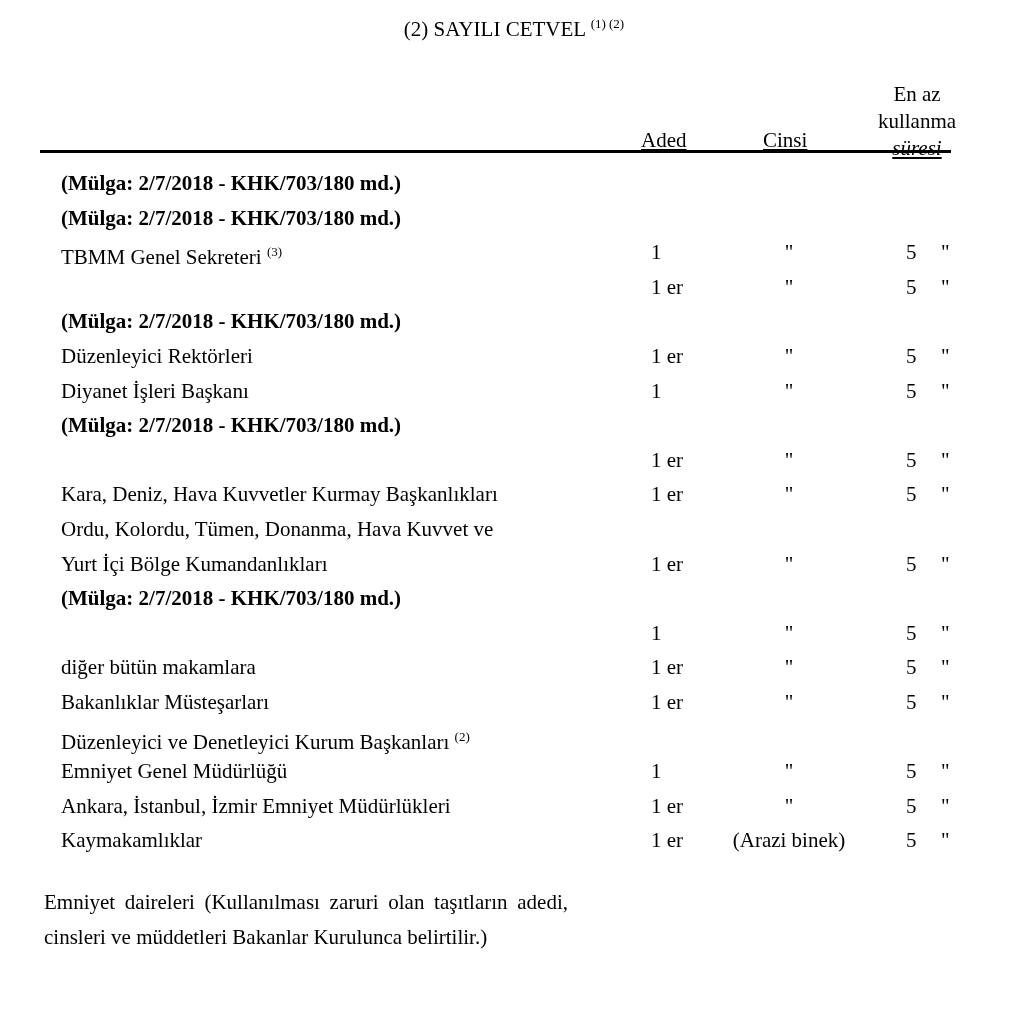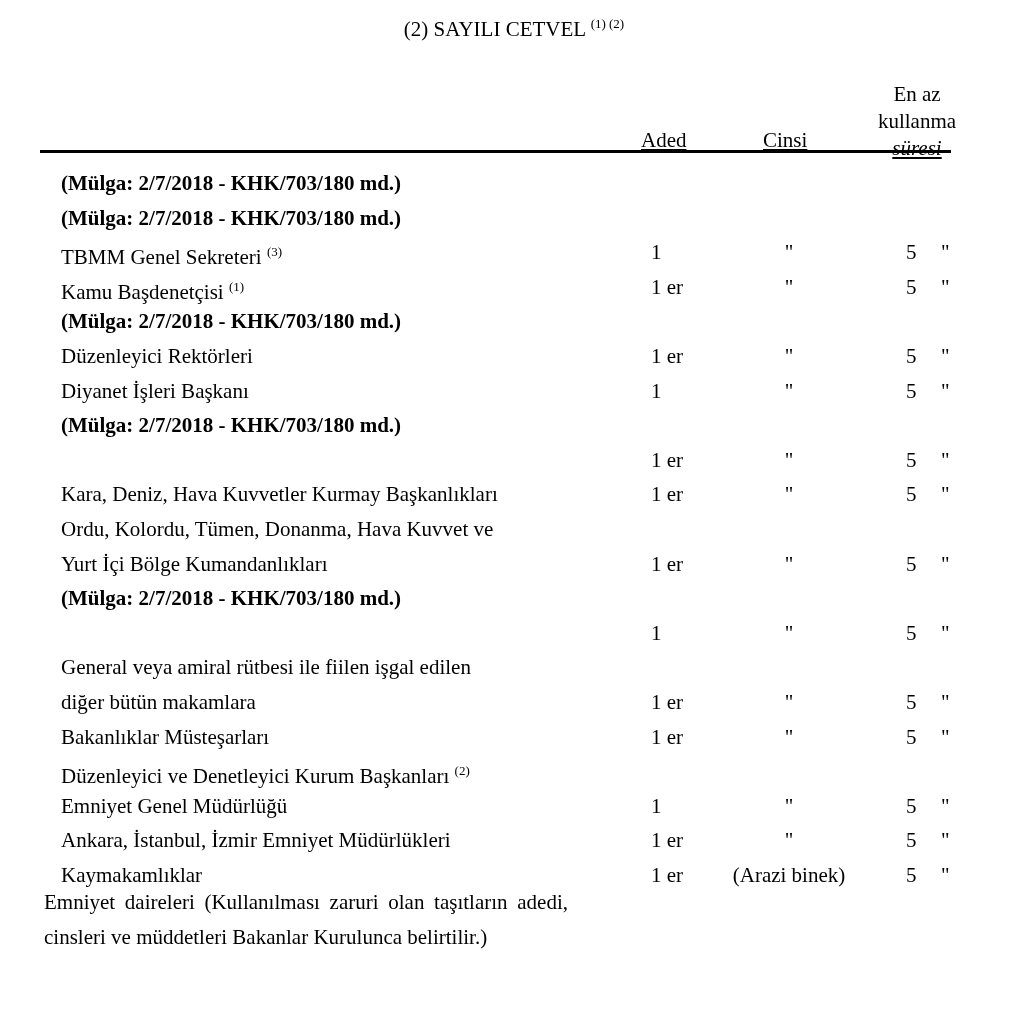--- a/index.html
+++ b/index.html
@@ -70,21 +70,20 @@
       <span class="sure-mark"></span>
     </div>
     <div class="row">
       <span class="lbl"><span class="">TBMM Genel Sekreteri</span> <sup class="">(3)</sup></span>
       <span class="aded">1</span>
       <span class="cinsi">"</span>
       <span class="sure">5</span>
       <span class="sure-mark">"</span>
     </div>
     <div class="row">
-      <span class="lbl"><span class="">Kamu Başdenetçisi</span> <sup class="">(1)</sup></span>
       <span class="aded">1 er</span>
       <span class="cinsi">"</span>
       <span class="sure">5</span>
       <span class="sure-mark">"</span>
     </div>
     <div class="row bold">
       <span class="lbl"><span class="">(Mülga: 2/7/2018 - KHK/703/180 md.)</span></span>
       <span class="aded"></span>
       <span class="cinsi"></span>
       <span class="sure"></span>
@@ -145,27 +144,20 @@
       <span class="sure"></span>
       <span class="sure-mark"></span>
     </div>
     <div class="row">
       <span class="aded">1</span>
       <span class="cinsi">"</span>
       <span class="sure">5</span>
       <span class="sure-mark">"</span>
     </div>
     <div class="row">
-      <span class="lbl"><span class="">General veya amiral rütbesi ile fiilen işgal edilen</span></span>
-      <span class="aded"></span>
-      <span class="cinsi"></span>
-      <span class="sure"></span>
-      <span class="sure-mark"></span>
-    </div>
-    <div class="row">
       <span class="lbl"><span class="">diğer bütün makamlara</span></span>
       <span class="aded">1 er</span>
       <span class="cinsi">"</span>
       <span class="sure">5</span>
       <span class="sure-mark">"</span>
     </div>
     <div class="row">
       <span class="lbl"><span class="">Bakanlıklar Müsteşarları</span></span>
       <span class="aded">1 er</span>
       <span class="cinsi">"</span>

